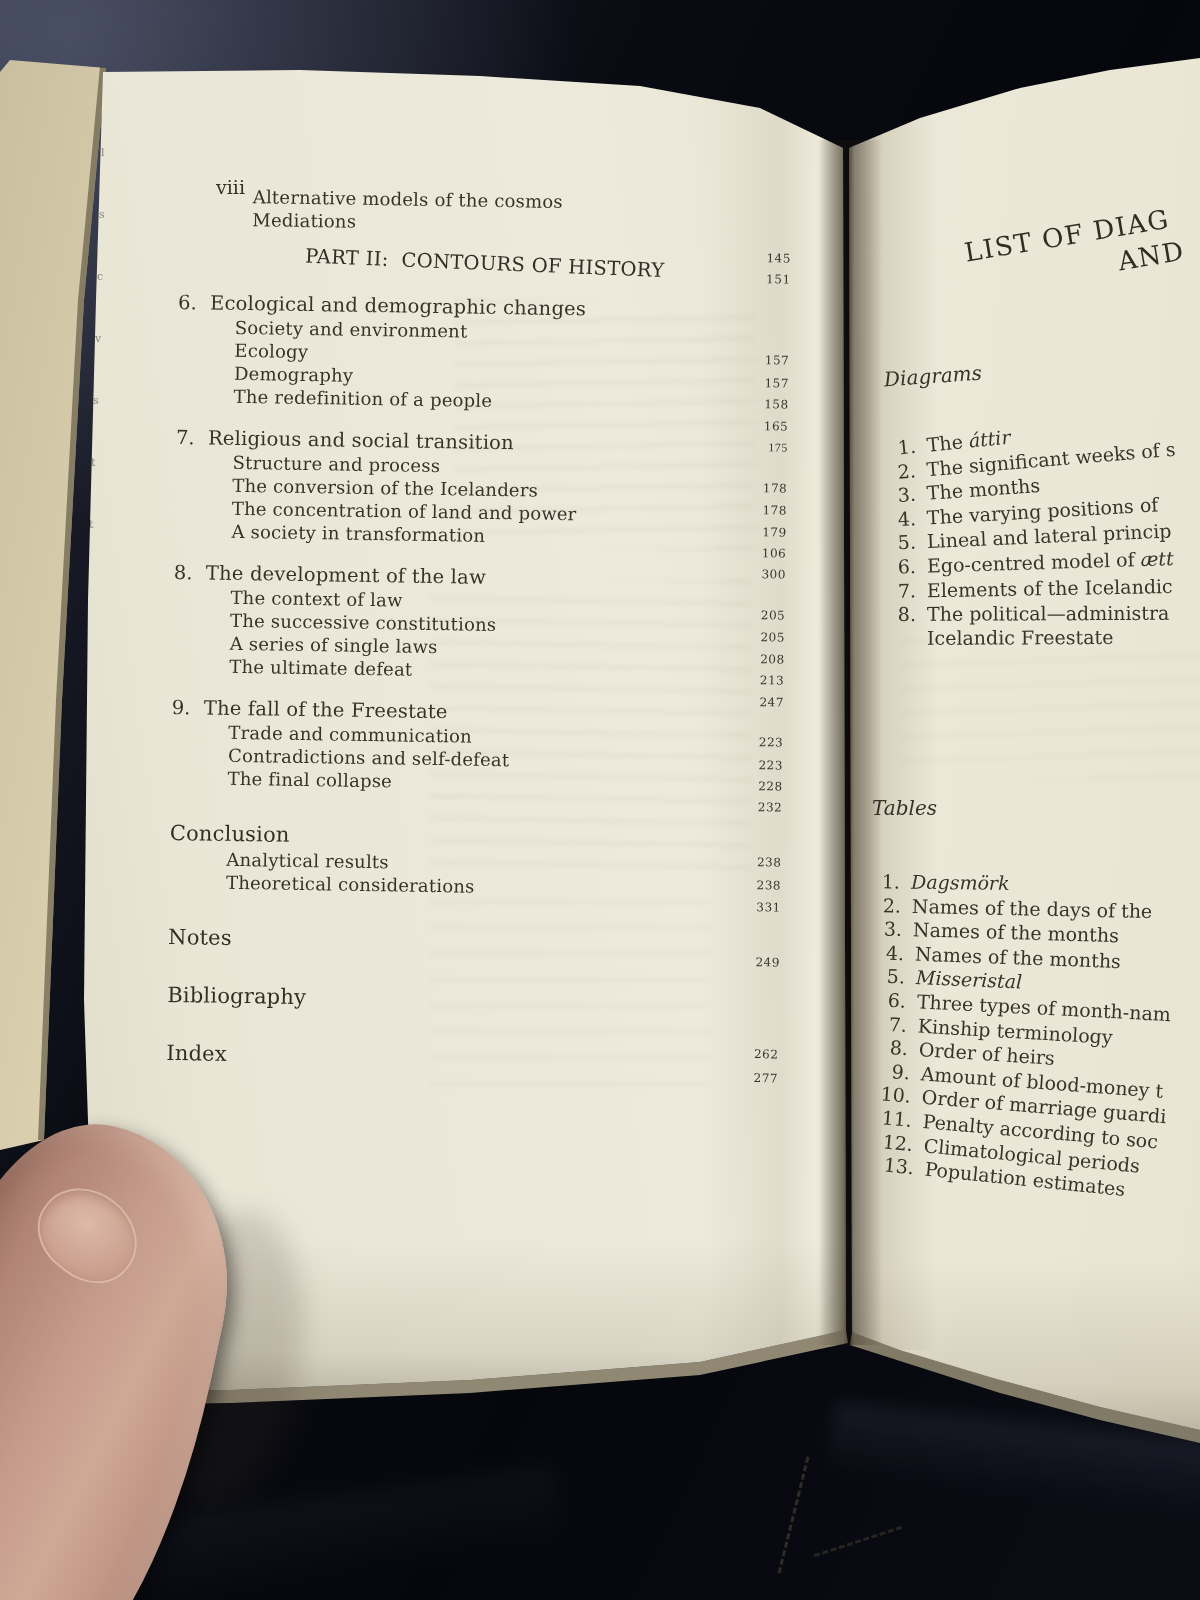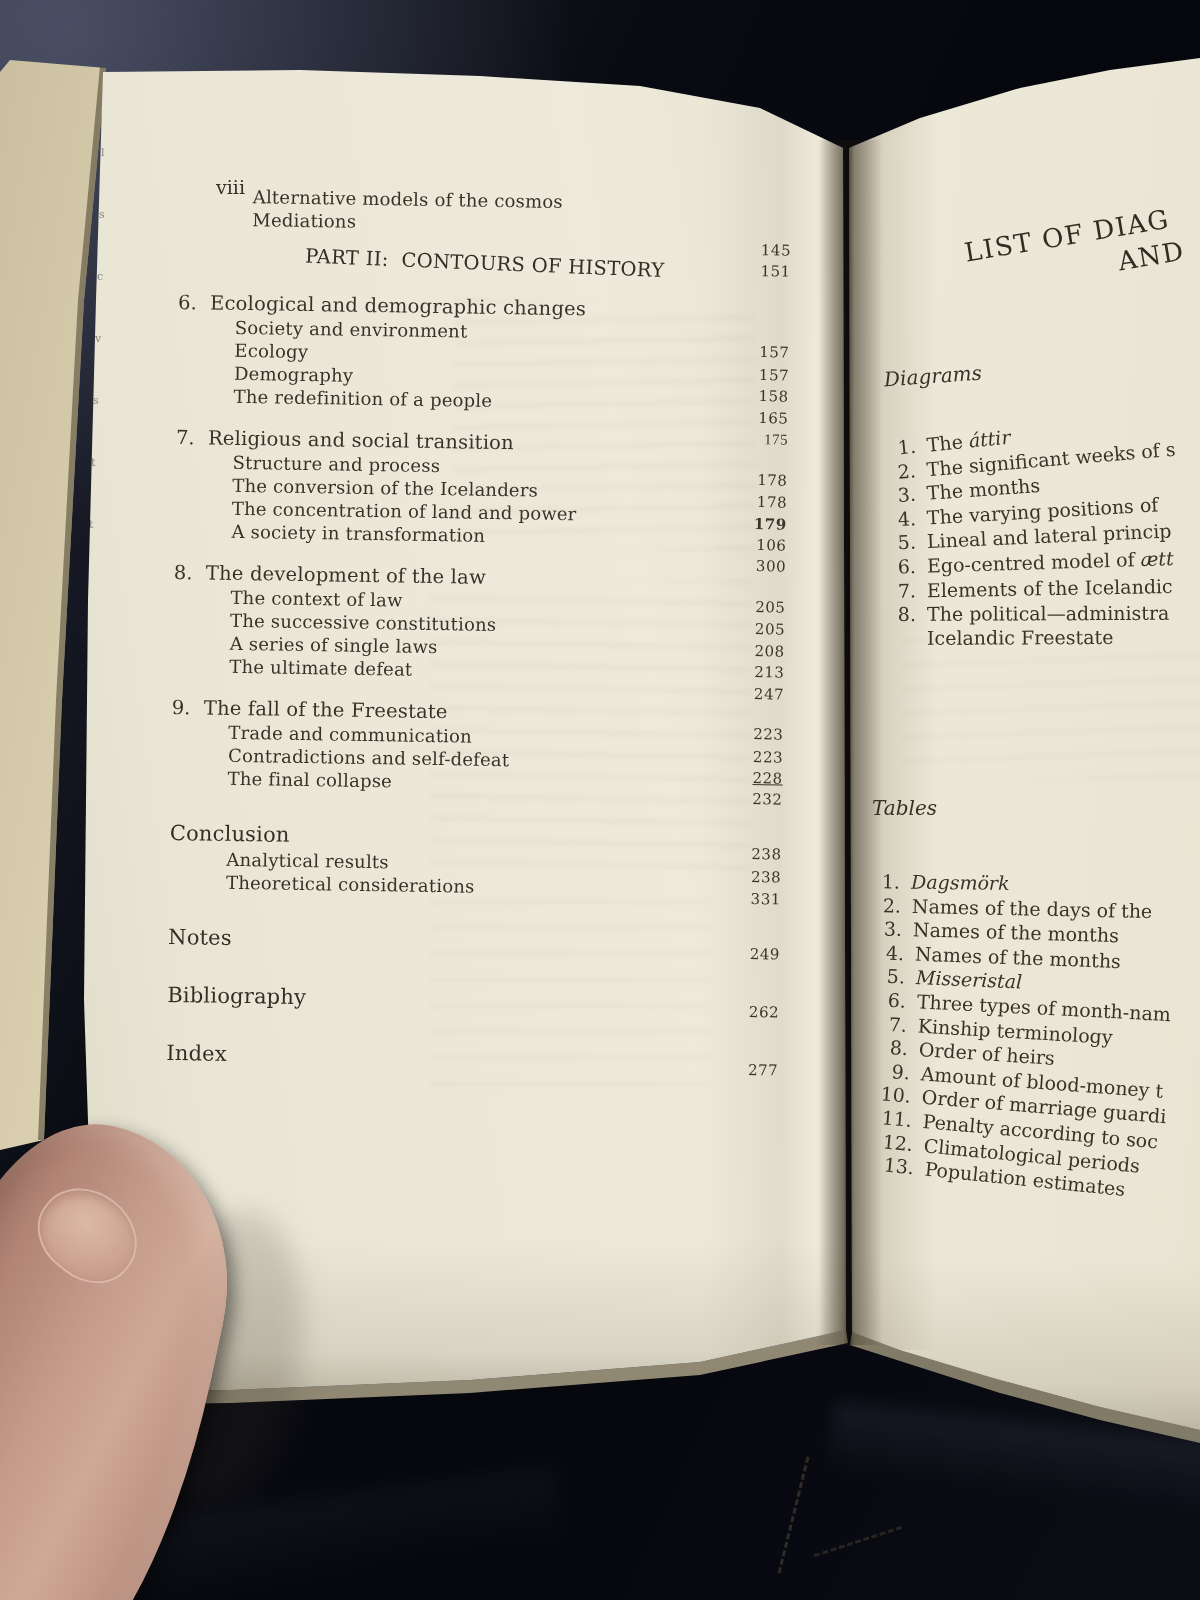--- a/index.html
+++ b/index.html
@@ -48,21 +48,21 @@
   #running-head{left:180px;top:129px;width:612px;text-align:center;font-style:italic;font-size:20px;color:#34302a;}
 
   #leftToc{left:180px;top:184px;width:612px;color:#373228;transform:rotate(.9deg);transform-origin:0 0;}
   .lrow{position:relative;font-size:18px;line-height:23px;}
   .lrow .lt{letter-spacing:.2px;}
   .lrow.sub{padding-left:57px;}
   .lrow.intro{padding-left:73px;}
   .lrow.chap{margin-top:18px;font-size:19.5px;line-height:25px;display:flex;}
   .lrow.big{margin-top:30px;font-size:21px;line-height:28px;color:#332e25;}
   .cnum{flex:none;width:25px;margin-right:7px;text-align:left;}
-  .pg{position:absolute;right:0;top:8px;font-size:15px;color:#3a352c;letter-spacing:.5px;}
+  .pg{position:absolute;right:0;top:16px;font-size:12px;color:#3a352c;letter-spacing:.5px;}
   .lpart{margin-top:16px;margin-bottom:4px;text-align:center;font-size:19.5px;line-height:26px;letter-spacing:.3px;white-space:pre;transform:rotate(1.4deg);color:#322d25;}
 
   
   #page-right{left:0;top:0;width:1200px;height:1600px;
     clip-path:polygon(849px 148px,920px 118px,1020px 88px,1110px 70px,1200px 58px,1200px 1430px,1100px 1407px,1000px 1380px,900px 1350px,852px 1332px);
     background:linear-gradient(95deg,#d8d1ba 0%,#e7e2d0 10%,#efebdc 40%,#ece8d8 75%,#e9e4d2 100%);}
   #page-right .shade-gutter-r{left:848px;top:50px;width:90px;height:1300px;
     background:linear-gradient(to right,rgba(56,44,26,.42) 0%,rgba(110,96,64,.16) 40%,rgba(0,0,0,0) 100%);}
   #page-right .shade-bottom-r{left:850px;top:1260px;width:360px;height:180px;
     background:linear-gradient(to bottom,rgba(0,0,0,0) 0%,rgba(96,86,58,.16) 70%,rgba(70,60,40,.3) 100%);}
@@ -145,45 +145,45 @@
           <div class="lrow sub"><span class="lt">Society and environment</span><span class="pg" style="transform: translateY(32px);">157</span></div>
           <div class="lrow sub"><span class="lt">Ecology</span><span class="pg" style="transform: translateY(30px);">158</span></div>
           <div class="lrow sub"><span class="lt">Demography</span><span class="pg" style="transform: translateY(29px);">165</span></div>
           <div class="lrow sub"><span class="lt">The redefinition of a people</span><span class="pg" style="transform: translateY(27px); font-family: Liberation Serif, serif;">175</span></div>
           <div class="lrow chap">
             <span class="cnum">7.</span>
             <span class="lt">Religious and social transition</span>
             <span class="pg" style="transform: translateY(26px);">178</span>
           </div>
           <div class="lrow sub"><span class="lt">Structure and process</span><span class="pg" style="transform: translateY(24px);">178</span></div>
-          <div class="lrow sub"><span class="lt">The conversion of the Icelanders</span><span class="pg" style="transform: translateY(23px); font-weight: bold;">179</span></div>
+          <div class="lrow sub"><span class="lt">The conversion of the Icelanders</span><span class="pg" style="transform: translateY(23px);">179</span></div>
           <div class="lrow sub"><span class="lt">The concentration of land and power</span><span class="pg" style="transform: translateY(21px);">106</span></div>
           <div class="lrow sub"><span class="lt">A society in transformation</span><span class="pg" style="transform: translateY(19px);">300</span></div>
           <div class="lrow chap">
             <span class="cnum">8.</span>
             <span class="lt">The development of the law</span>
             <span class="pg" style="transform: translateY(18px);">205</span>
           </div>
           <div class="lrow sub"><span class="lt">The context of law</span><span class="pg" style="transform: translateY(16px);">205</span></div>
           <div class="lrow sub"><span class="lt">The successive constitutions</span><span class="pg" style="transform: translateY(15px);">208</span></div>
           <div class="lrow sub"><span class="lt">A series of single laws</span><span class="pg" style="transform: translateY(13px);">213</span></div>
           <div class="lrow sub"><span class="lt">The ultimate defeat</span><span class="pg" style="transform: translateY(12px);">247</span></div>
           <div class="lrow chap">
             <span class="cnum">9.</span>
             <span class="lt">The fall of the Freestate</span>
             <span class="pg" style="transform: translateY(10px);">223</span>
           </div>
           <div class="lrow sub"><span class="lt">Trade and communication</span><span class="pg" style="transform: translateY(9px);">223</span></div>
-          <div class="lrow sub"><span class="lt">Contradictions and self-defeat</span><span class="pg" style="transform: translateY(7px); text-decoration: underline;">228</span></div>
+          <div class="lrow sub"><span class="lt">Contradictions and self-defeat</span><span class="pg" style="transform: translateY(7px);">228</span></div>
           <div class="lrow sub"><span class="lt">The final collapse</span><span class="pg" style="transform: translateY(5px); margin-left: 48px;">232</span></div>
           <div class="lrow big"><span class="lt">Conclusion</span><span class="pg" style="transform: translateY(4px);">238</span></div>
           <div class="lrow sub"><span class="lt">Analytical results</span><span class="pg" style="transform: translateY(2px);">238</span></div>
           <div class="lrow sub"><span class="lt">Theoretical considerations</span><span class="pg" style="transform: translateY(1px);">331</span></div>
           <div class="lrow big"><span class="lt">Notes</span><span class="pg" style="transform: translateY(0px);">249</span></div>
-          <div class="lrow big"><span class="lt">Bibliography</span><span class="pg" style="transform: translateY(0px);">262</span></div>
+          <div class="lrow big"><span class="lt">Bibliography</span><span class="pg" style="transform: translateY(0px); margin-top: 34px;">262</span></div>
           <div class="lrow big"><span class="lt">Index</span><span class="pg" style="transform: translateY(0px);">277</span></div>
         </div>
     </div>
   </div>
 
   <div class="abs" id="page-right">
     <div class="abs shade-gutter-r"></div>
     <div class="abs shade-bottom-r"></div>
     <div class="abs ghost" id="ghost4"></div>
     <div class="abs" id="rtitle">

